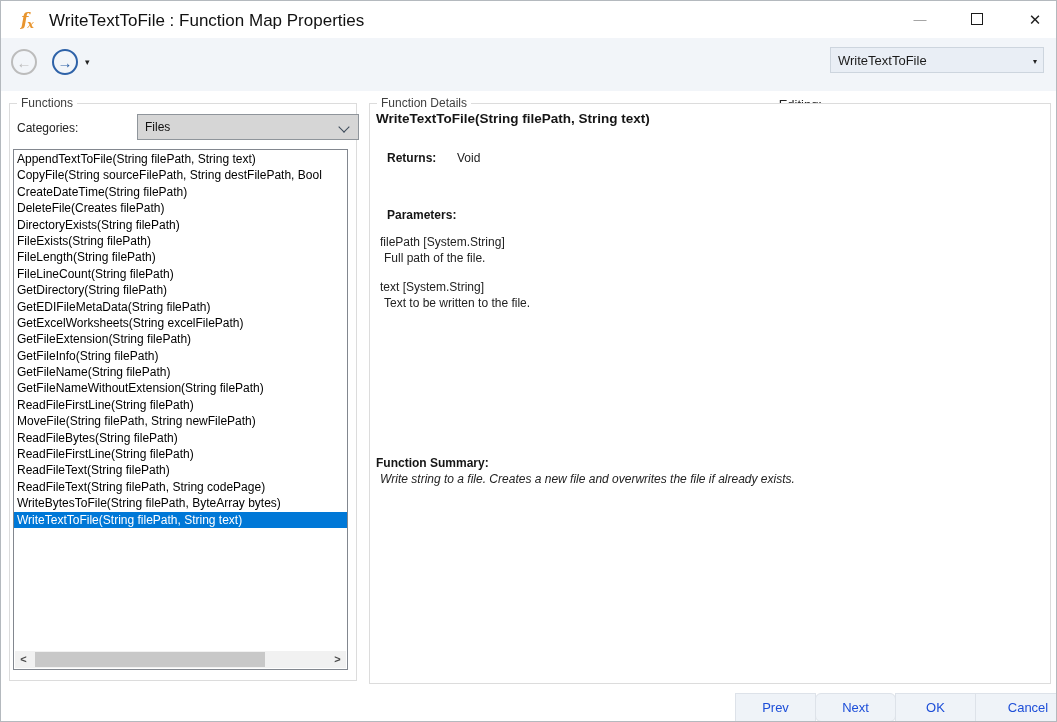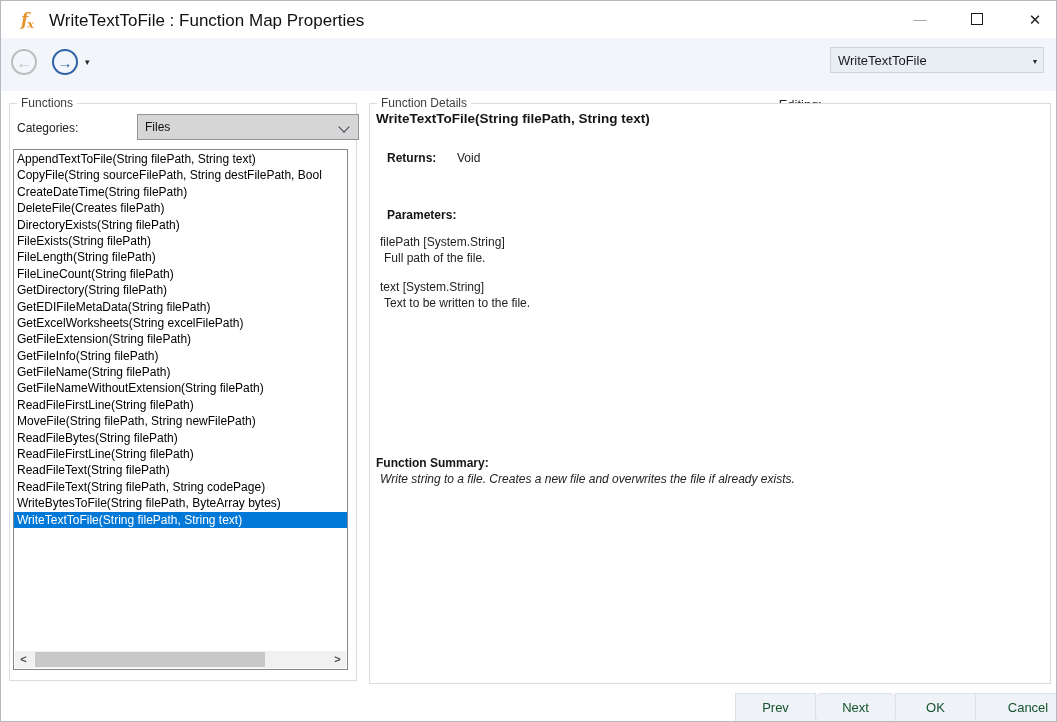--- a/index.html
+++ b/index.html
@@ -90,21 +90,21 @@
   .dt-params-label  { position:absolute; left:17px; top:104px; }
   .dt-param1 { position:absolute; left:10px; top:131px; }
   .dt-param2 { position:absolute; left:10px; top:176px; }
   .param-name { font-size:12px; color:#222; }
   .param-desc { font-size:12px; color:#222; padding-left:4px; margin-top:2px; }
   .dt-summary-label { position:absolute; left:6px; top:352px; }
   .dt-summary-text  { position:absolute; left:10px; top:368px; font-size:12px; font-style:italic; color:#222; white-space:nowrap; }
   
   .footer-btn {
     position:absolute; top:692px; width:81px; height:29px; background:#eff3f8;
-    border:1px solid #dde2e9; font-size:13px; color:#14532d; text-align:center; line-height:27px;
+    border:1px solid #dde2e9; font-size:13px; color:#1d4ed8; text-align:center; line-height:27px;
     cursor:pointer;
   }
   .btn-prev   { left:734px; }
   .btn-next   { left:814px;border-radius:6px; }
   .btn-ok     { left:894px; }
   .btn-cancel { left:974px; width:106px; }
 </style>
 </head>
 <body>
 

